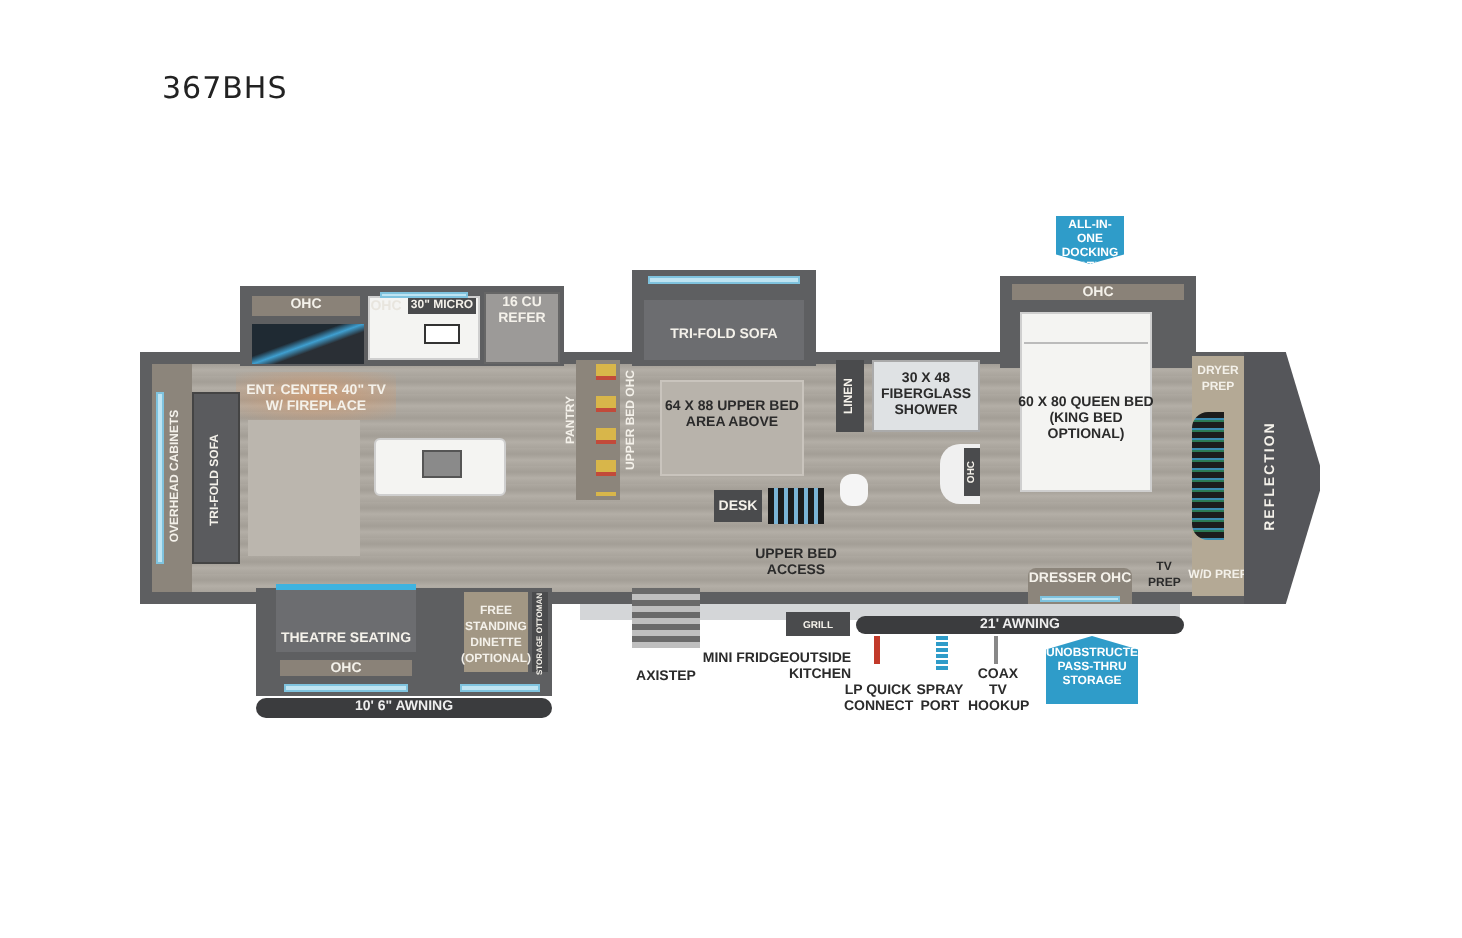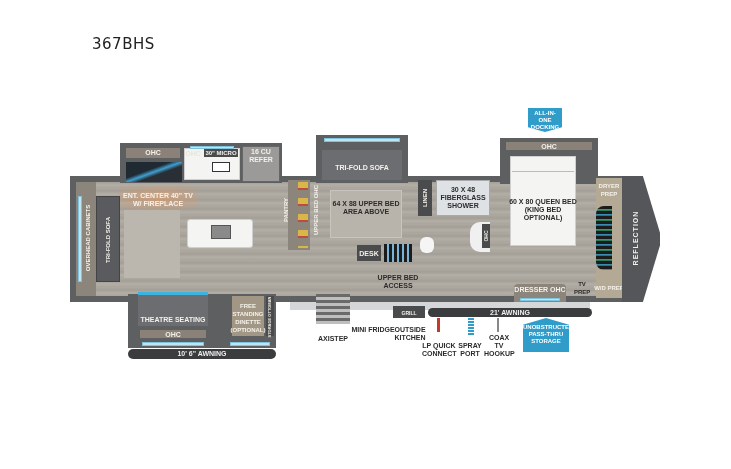--- a/index.html
+++ b/index.html
@@ -1,17 +1,17 @@
 <!DOCTYPE html>
 <html><head>
 <meta charset="utf-8">
 <style>
   html,body{margin:0;padding:0;background:#fff;}
   body{width:731px;height:469px;position:relative;overflow:hidden;font-family:"DejaVu Sans",sans-serif;}
-  .title{position:absolute;left:92px;top:35px;font-size:15px;color:#222;letter-spacing:0.5px;}
+  .title{position:absolute;left:81px;top:35px;font-size:15px;color:#222;letter-spacing:0.5px;}
   .abs{position:absolute;box-sizing:border-box;}
   .wall{background:#5e5f61;}
   .floor{background:repeating-linear-gradient(0deg,#a9a49c 0px,#b3aea6 3px,#a39e96 6px,#ada8a0 9px);}
   .cab{background:#8a8278;border:2px solid #5e5f61;}
   .dark{background:#4a4b4d;}
   .lbl{position:absolute;font-family:"Liberation Sans",sans-serif;font-weight:bold;font-size:7px;line-height:8px;text-align:center;color:#f4f1ea;text-transform:uppercase;}
   .lbl.dk{color:#2b2b2b;}
   .rot{transform:rotate(-90deg);transform-origin:center;white-space:nowrap;}
   .glass{background:#bfe4f2;border:1px solid #7fc3de;}
   .bed{background:#f4f4f2;border:1px solid #cfcfcf;}

